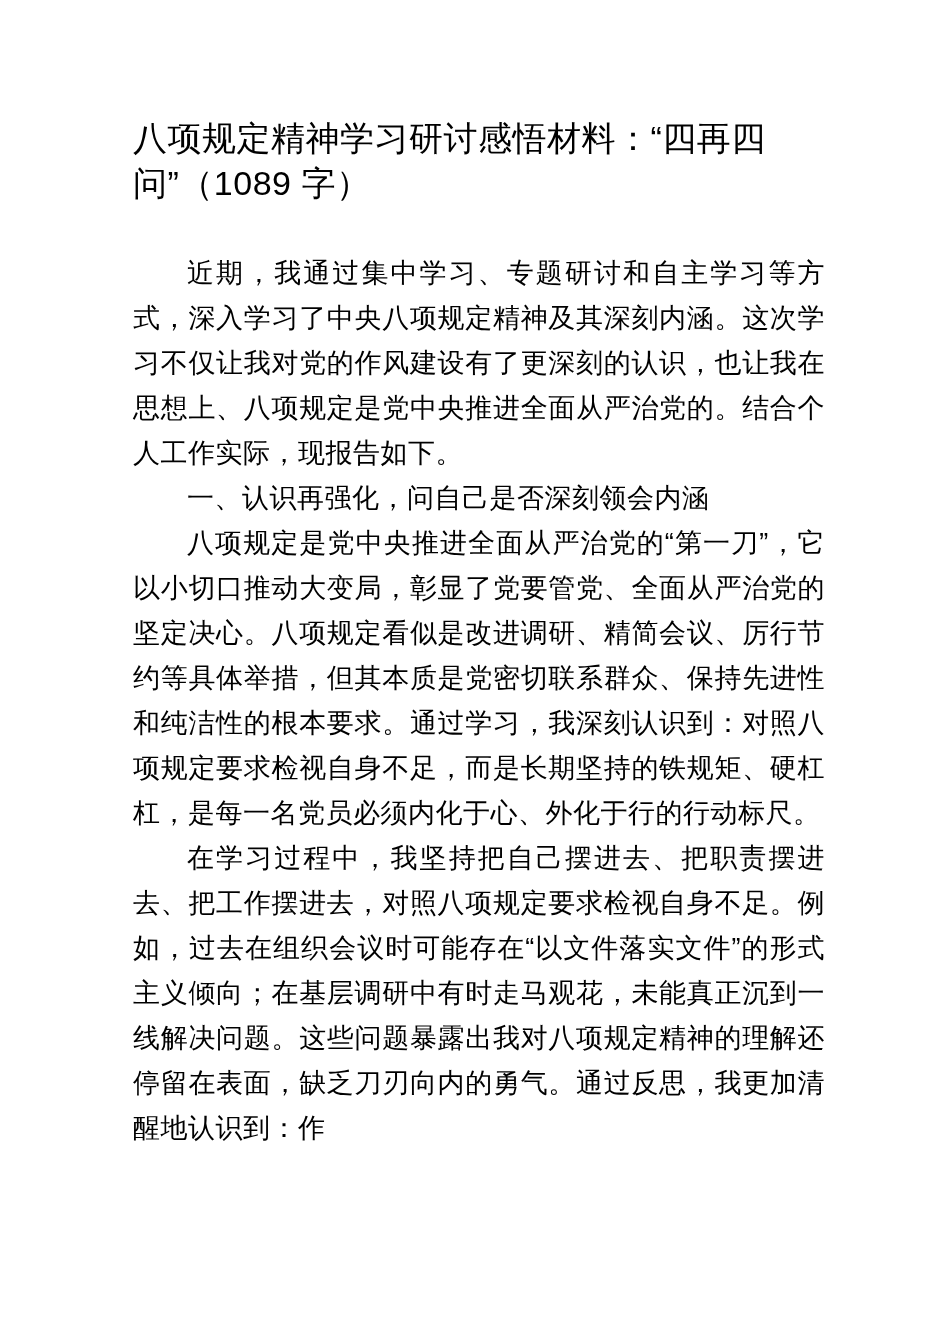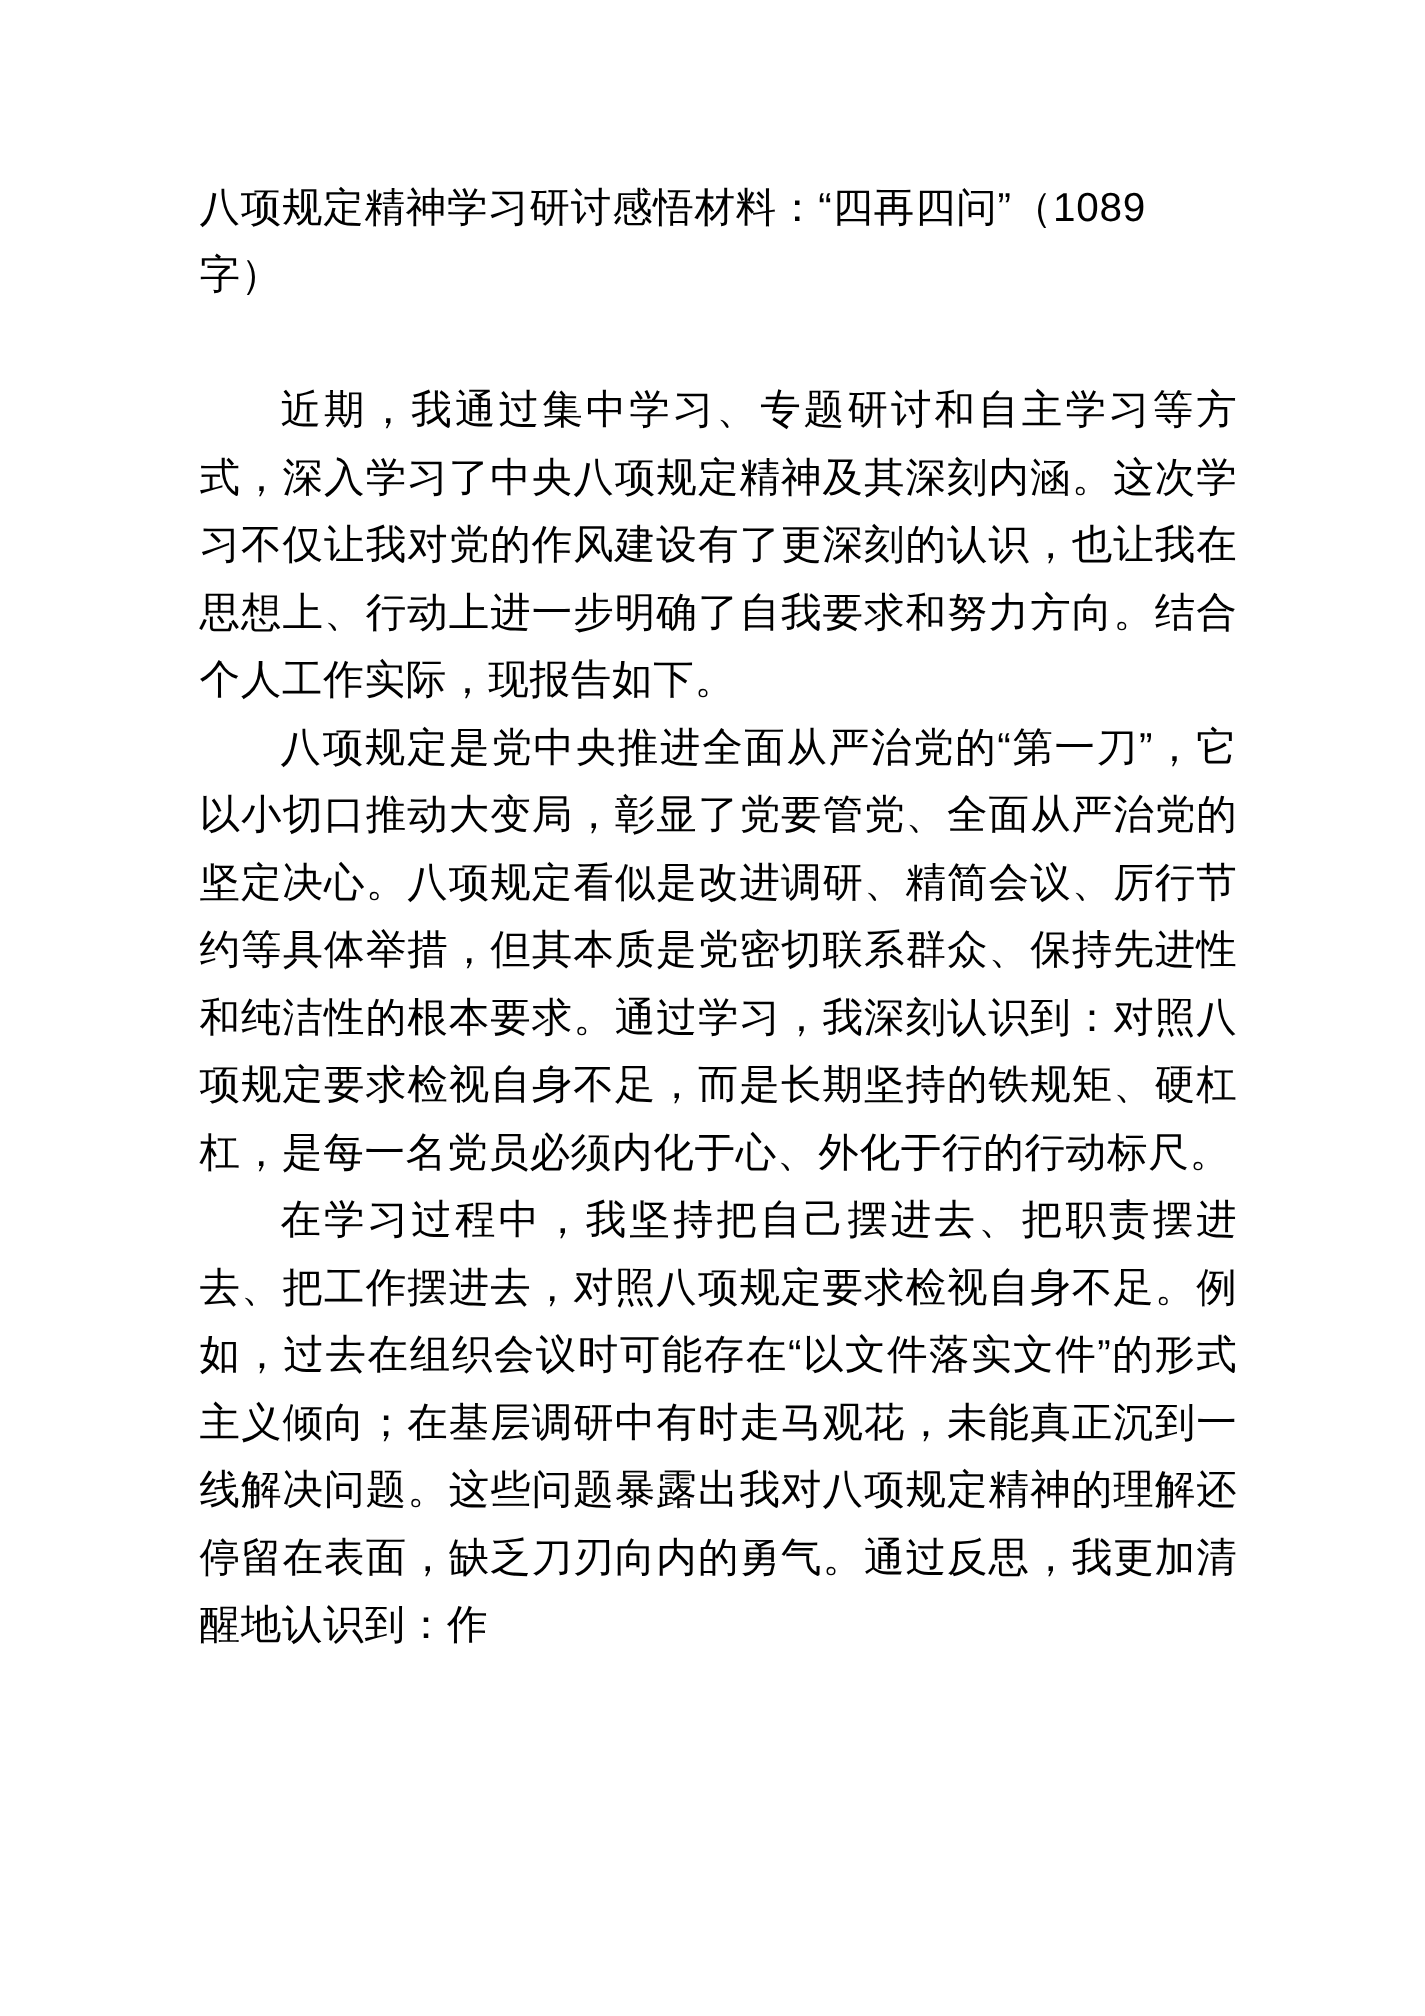--- a/index.html
+++ b/index.html
@@ -28,21 +28,21 @@
     top: 116px;
     width: 692px;
     color: #000000;
     font-size: 27px;
     line-height: 45px;
     text-align: justify;
     letter-spacing: 0.5px;
   }
   .doc-title {
     margin: 0 0 45px 0;     
-    font-size: 27px;
+    font-size: 34px;
     font-weight: 400;
     line-height: 45px;
     text-align: left;
     text-indent: 0;
   }
   .para {
     margin: 0;
     text-indent: 2em;
   }
   .section-heading {
@@ -52,22 +52,23 @@
   }
 </style>
 </head>
 <body>
 
 <div class="page">
   <div class="text-block">
 
     <h1 class="doc-title">八项规定精神学习研讨感悟材料：“四再四问”（1089 字）</h1>
 
-    <p class="para">近期，我通过集中学习、专题研讨和自主学习等方式，深入学习了中央八项规定精神及其深刻内涵。这次学习不仅让我对党的作风建设有了更深刻的认识，也让我在思想上、行动上进一步明确了自我要求和努力方向。结合个人工作实际，现报告如下。</p>
+    <p class="para">近期，我通过集中学习、专题研讨和自主学习等方式，深入学习了中央八项规定精神及其深刻内涵。这次学习不仅让我对党的作风建设有了更深刻的认识，也让我在思想上、八项规定是党中央推进全面从严治党的。结合个人工作实际，现报告如下。</p>
 
+    <p class="section-heading">一、认识再强化，问自己是否深刻领会内涵</p>
 
     <p class="para">八项规定是党中央推进全面从严治党的“第一刀”，它以小切口推动大变局，彰显了党要管党、全面从严治党的坚定决心。八项规定看似是改进调研、精简会议、厉行节约等具体举措，但其本质是党密切联系群众、保持先进性和纯洁性的根本要求。通过学习，我深刻认识到：对照八项规定要求检视自身不足，而是长期坚持的铁规矩、硬杠杠，是每一名党员必须内化于心、外化于行的行动标尺。</p>
 
 
     <p class="para">在学习过程中，我坚持把自己摆进去、把职责摆进去、把工作摆进去，对照八项规定要求检视自身不足。例如，过去在组织会议时可能存在“以文件落实文件”的形式主义倾向；在基层调研中有时走马观花，未能真正沉到一线解决问题。这些问题暴露出我对八项规定精神的理解还停留在表面，缺乏刀刃向内的勇气。通过反思，我更加清醒地认识到：作</p>
 
   </div>
 </div>
 
 </body></html>

